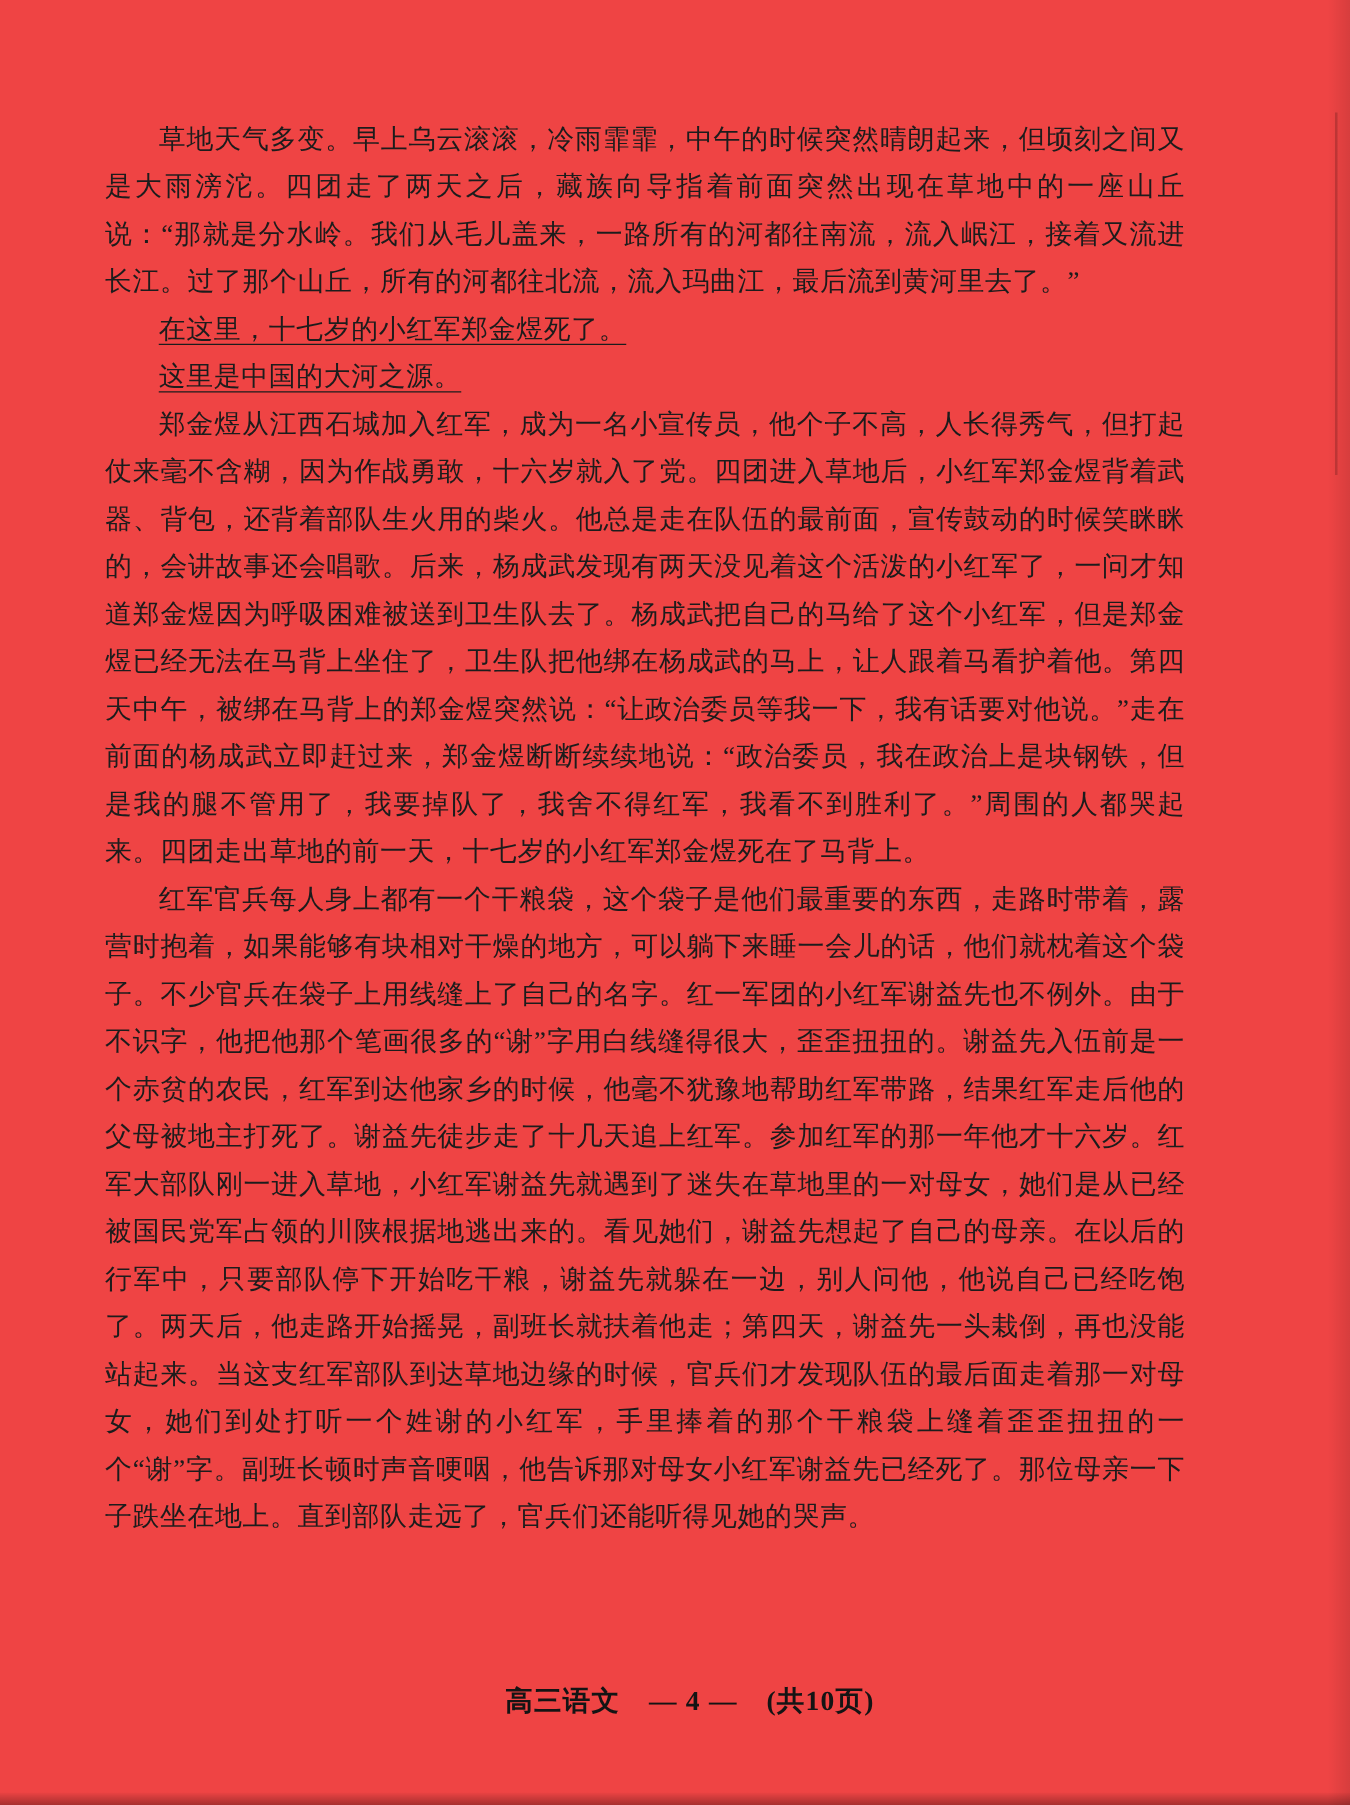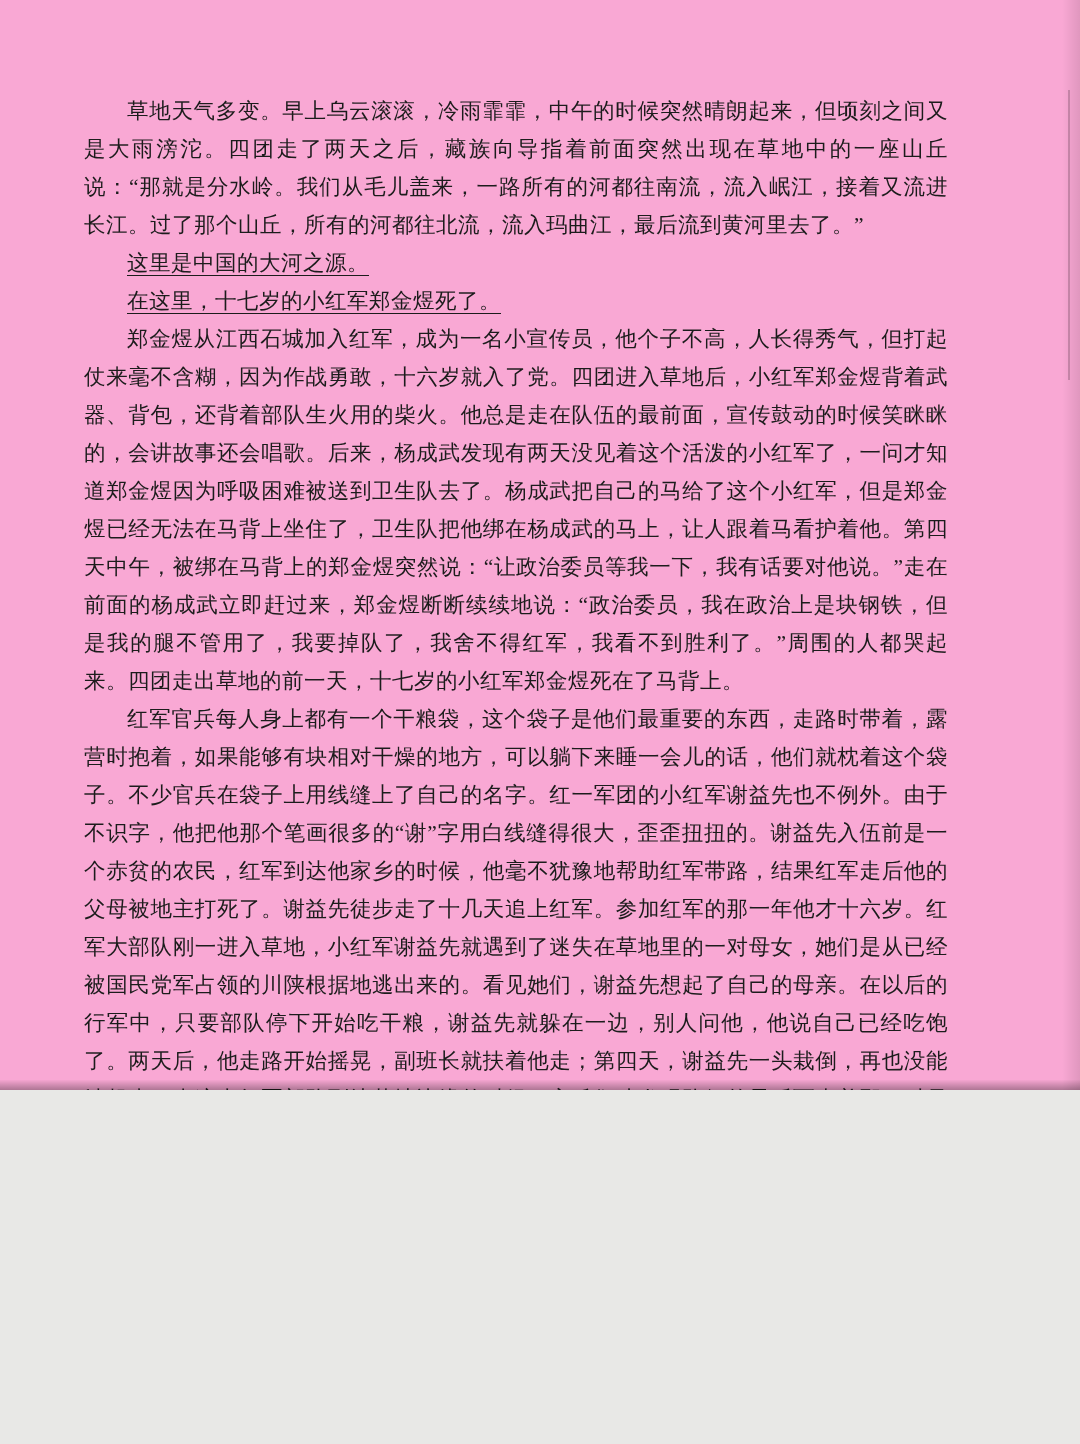--- a/index.html
+++ b/index.html
@@ -3,23 +3,23 @@
 <meta charset="utf-8">
 <style>
   html, body {
     margin: 0;
     padding: 0;
     background: #e8e8e6;
   }
   .page {
     position: relative;
     width: 1080px;
-    height: 1090px;
+    height: 1444px;
     margin: 0 auto;
-    background: #f9a8d4;
+    background: #ef4444;
     overflow: hidden;
     font-family: "Liberation Serif", "DejaVu Serif", serif;
     color: #1c1c1c;
   }
   .text-column {
     position: absolute;
     left: 84px;
     top: 92px;
     width: 864px;
   }
@@ -77,22 +77,22 @@
     pointer-events: none;
   }
 </style>
 </head>
 <body>
 
 <div class="page">
 
   <div class="text-column">
     <p class="para">草地天气多变。早上乌云滚滚，冷雨霏霏，中午的时候突然晴朗起来，但顷刻之间又是大雨滂沱。四团走了两天之后，藏族向导指着前面突然出现在草地中的一座山丘说：“那就是分水岭。我们从毛儿盖来，一路所有的河都往南流，流入岷江，接着又流进长江。过了那个山丘，所有的河都往北流，流入玛曲江，最后流到黄河里去了。”</p>
+    <p class="para underline">在这里，十七岁的小红军郑金煜死了。</p>
     <p class="para underline">这里是中国的大河之源。</p>
-    <p class="para underline">在这里，十七岁的小红军郑金煜死了。</p>
     <p class="para">郑金煜从江西石城加入红军，成为一名小宣传员，他个子不高，人长得秀气，但打起仗来毫不含糊，因为作战勇敢，十六岁就入了党。四团进入草地后，小红军郑金煜背着武器、背包，还背着部队生火用的柴火。他总是走在队伍的最前面，宣传鼓动的时候笑眯眯的，会讲故事还会唱歌。后来，杨成武发现有两天没见着这个活泼的小红军了，一问才知道郑金煜因为呼吸困难被送到卫生队去了。杨成武把自己的马给了这个小红军，但是郑金煜已经无法在马背上坐住了，卫生队把他绑在杨成武的马上，让人跟着马看护着他。第四天中午，被绑在马背上的郑金煜突然说：“让政治委员等我一下，我有话要对他说。”走在前面的杨成武立即赶过来，郑金煜断断续续地说：“政治委员，我在政治上是块钢铁，但是我的腿不管用了，我要掉队了，我舍不得红军，我看不到胜利了。”周围的人都哭起来。四团走出草地的前一天，十七岁的小红军郑金煜死在了马背上。</p>
     <p class="para">红军官兵每人身上都有一个干粮袋，这个袋子是他们最重要的东西，走路时带着，露营时抱着，如果能够有块相对干燥的地方，可以躺下来睡一会儿的话，他们就枕着这个袋子。不少官兵在袋子上用线缝上了自己的名字。红一军团的小红军谢益先也不例外。由于不识字，他把他那个笔画很多的“谢”字用白线缝得很大，歪歪扭扭的。谢益先入伍前是一个赤贫的农民，红军到达他家乡的时候，他毫不犹豫地帮助红军带路，结果红军走后他的父母被地主打死了。谢益先徒步走了十几天追上红军。参加红军的那一年他才十六岁。红军大部队刚一进入草地，小红军谢益先就遇到了迷失在草地里的一对母女，她们是从已经被国民党军占领的川陕根据地逃出来的。看见她们，谢益先想起了自己的母亲。在以后的行军中，只要部队停下开始吃干粮，谢益先就躲在一边，别人问他，他说自己已经吃饱了。两天后，他走路开始摇晃，副班长就扶着他走；第四天，谢益先一头栽倒，再也没能站起来。当这支红军部队到达草地边缘的时候，官兵们才发现队伍的最后面走着那一对母女，她们到处打听一个姓谢的小红军，手里捧着的那个干粮袋上缝着歪歪扭扭的一个“谢”字。副班长顿时声音哽咽，他告诉那对母女小红军谢益先已经死了。那位母亲一下子跌坐在地上。直到部队走远了，官兵们还能听得见她的哭声。</p>
   </div>
 
   <div class="footer">高三语文　— 4 —　(共10页)</div>
 
   <div class="right-line"></div>
   <div class="right-shade"></div>
   <div class="bottom-shade"></div>
 

